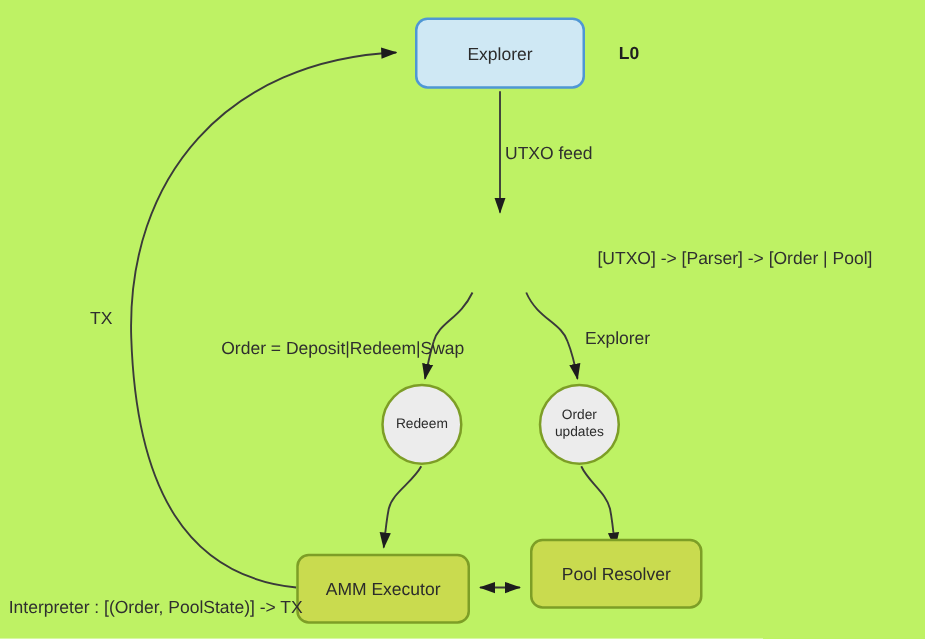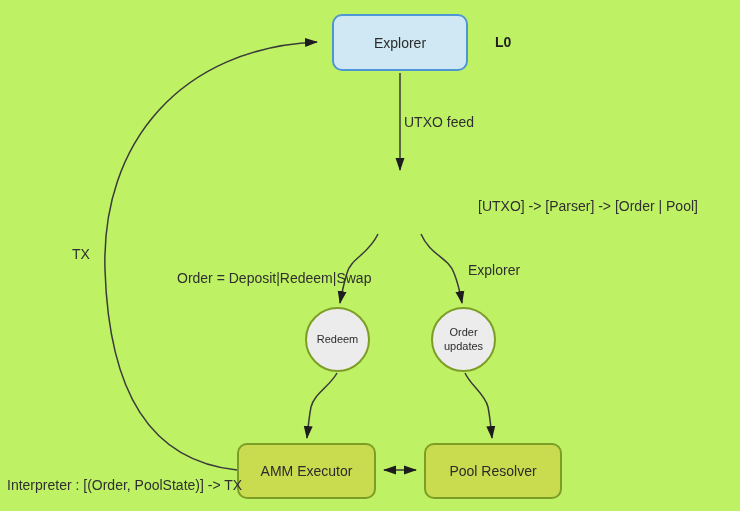--- a/index.html
+++ b/index.html
@@ -105,21 +105,21 @@
   </div>
 
   <div class="node circle-node" style="left:431px; top:307px; width:65px; height:65px;">
     <span style="width:44px;">Order updates</span>
   </div>
 
   <div class="node rect-node green-node" style="left:237px; top:443px; width:139px; height:56px;">
     <span>AMM Executor</span>
   </div>
 
-  <div class="node rect-node green-node" style="left:424px; top:443px; width:138px; height:56px;">
+  <div class="node rect-node green-node" style="left:424px; top:431px; width:138px; height:56px;">
     <span>Pool Resolver</span>
   </div>
 
   <div class="label bold" style="left:495px; top:34px;">L0</div>
 
   <div class="label" style="left:404px; top:114px;">UTXO feed</div>
 
   <div class="label" style="left:478px; top:198px;">[UTXO] -&gt; [Parser] -&gt; [Order | Pool]</div>
 
   <div class="label" style="left:157px; top:270px;margin-left:20px;">Order = Deposit|Redeem|Swap</div>

